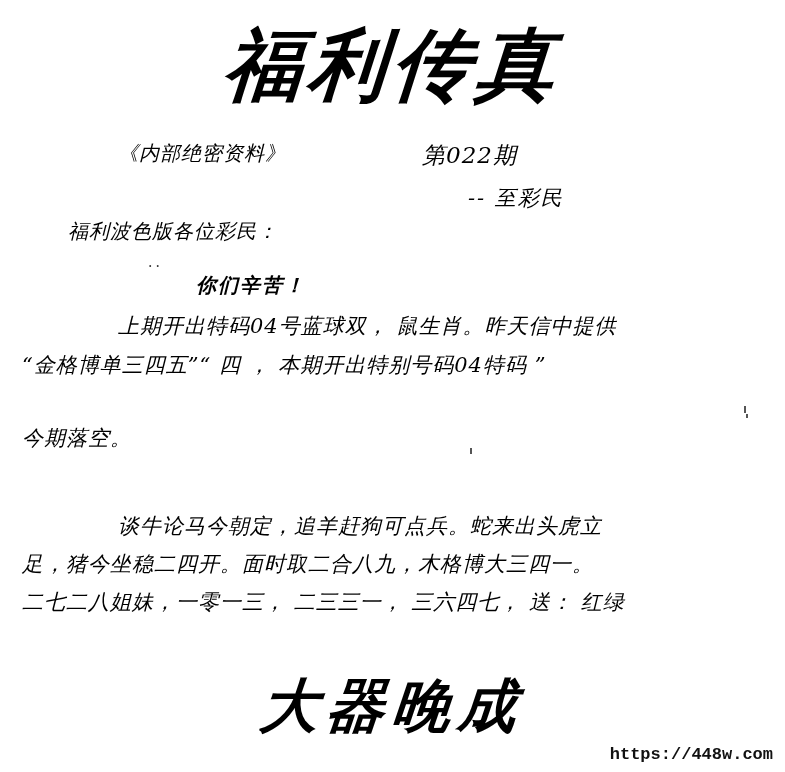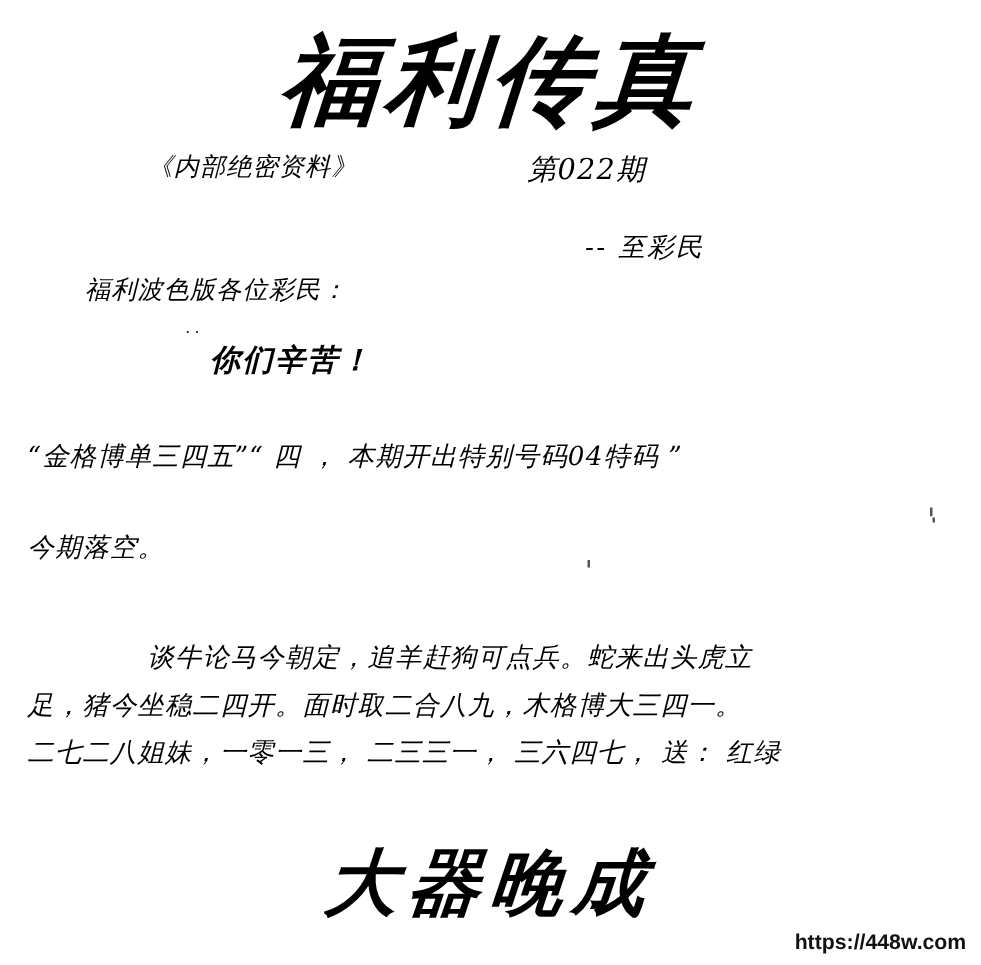--- a/index.html
+++ b/index.html
@@ -34,21 +34,21 @@
     font-weight: bold;
     letter-spacing: 6px;
     line-height: 1.0;
     font-style: italic;
     transform: skewX(-4deg);
   }
 
   
   .subhead {
     position: absolute;
-    top: 120px;
+    top: 140px;
     left: 0;
     width: 741px;
     height: 28px;
   }
   .subhead .secret {
     position: absolute;
     left: 118px;
     top: 0;
     font-size: 20px;
     font-style: italic;
@@ -80,22 +80,22 @@
     top: 218px;
     left: 68px;
     font-size: 20px;
     font-style: italic;
     letter-spacing: 1px;
     white-space: nowrap;
   }
   .greeting {
     position: absolute;
     top: 272px;
-    left: 168px;
-    font-size: 24px;
+    left: 196px;
+    font-size: 20px;
     font-weight: bold;
     font-style: italic;
     letter-spacing: 2px;
     white-space: nowrap;
   }
   .dots {
     position: absolute;
     top: 258px;
     left: 148px;
     font-size: 14px;
@@ -147,21 +147,21 @@
     font-style: italic;
     letter-spacing: 8px;
     transform: skewX(-5deg);
   }
 
   
   .site-url {
     position: absolute;
     right: 12px;
     bottom: 8px;
-    font-family: Liberation Sans, sans-serif;
+    font-family: Liberation Mono, monospace;
     font-size: 17px;
     font-weight: bold;
     color: #111;
     letter-spacing: 0px;
   }
 </style>
 </head>
 <body>
 
 <div class="page">
@@ -173,20 +173,21 @@
     <span class="issue">第022期</span>
   </div>
 
   <div class="dedication">-- 至彩民</div>
 
   <div class="salutation">福利波色版各位彩民：</div>
 
   <div class="dots">··</div>
   <div class="greeting">你们辛苦！</div>
 
+  <div class="para indent l1">上期开出特码04号蓝球双， 鼠生肖。昨天信中提供</div>
   <div class="para l2">“金格博单三四五”“ 四 ， 本期开出特别号码04特码 ”</div>
   <div class="para l4">今期落空。</div>
 
   <div class="speck a"></div>
   <div class="speck c"></div>
   <div class="speck b"></div>
 
   <div class="para p2 indent m1">谈牛论马今朝定，追羊赶狗可点兵。蛇来出头虎立</div>
   <div class="para p2 m2">足，猪今坐稳二四开。面时取二合八九，木格博大三四一。</div>
   <div class="para p2 m3">二七二八姐妹，一零一三， 二三三一， 三六四七， 送： 红绿</div>

